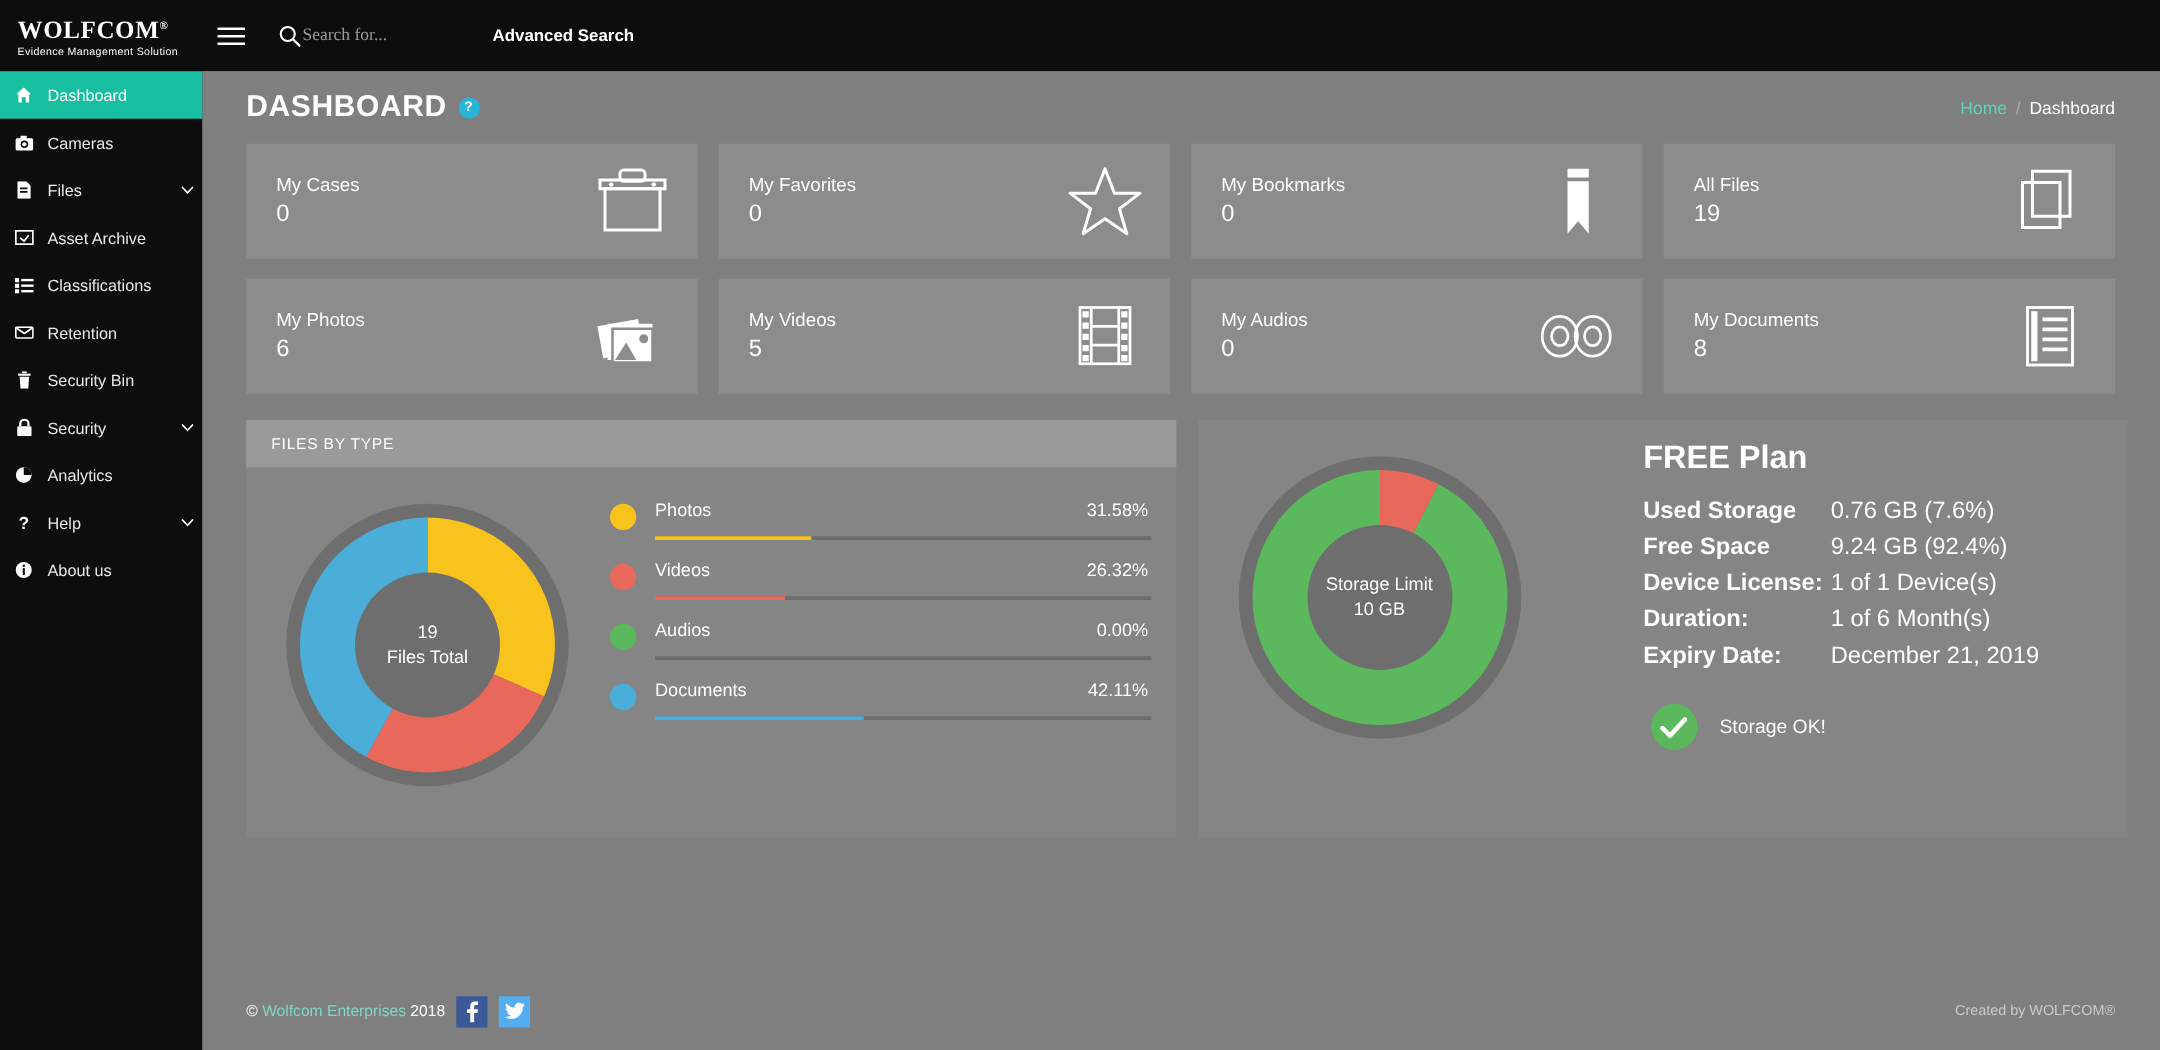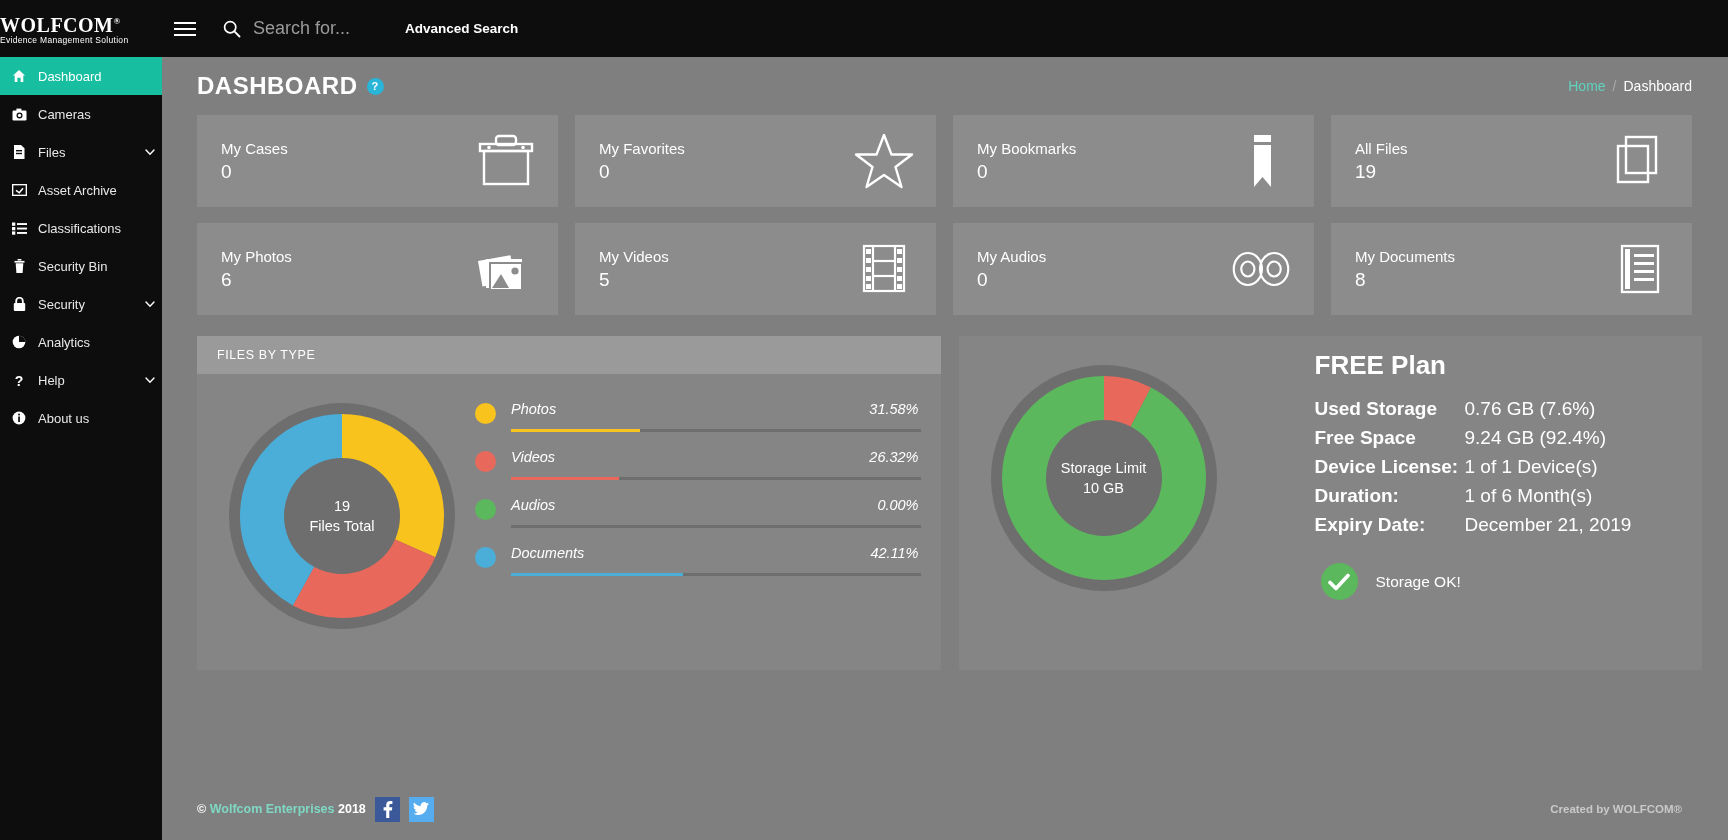--- a/index.html
+++ b/index.html
@@ -10,21 +10,21 @@
     overflow: hidden;
   }
 
   
   #topbar {
     position: absolute; top: 0; left: 0;
     width: 1728px; height: 57px;
     background: #0d0d0d;
     display: flex; align-items: center;
   }
-  #logo-block { width: 162px; }
+  #logo-block { width: 162px; padding-left: 14px; }
   .logo-word {
     color: #ffffff; font-size: 20px; font-weight: bold;
     letter-spacing: 0.5px; line-height: 20px;
     font-family: "Liberation Serif", serif;
   }
   .logo-word .reg { font-size: 9px; vertical-align: super; }
   .logo-sub {
     color: #ffffff; font-size: 8.5px; letter-spacing: 0.3px;
     line-height: 11px; margin-top: 1px;
   }
@@ -32,23 +32,23 @@
     width: 46px; height: 57px;
     display: flex; flex-direction: column;
     align-items: center; justify-content: center; gap: 4px;
     cursor: pointer;
   }
   #hamburger span { display: block; width: 22px; height: 2px; background: #fff; }
   #search-wrap { display: flex; align-items: center; margin-left: 14px; }
   .search-ico { width: 20px; height: 20px; }
   #search-input {
     background: transparent; border: none; outline: none;
-    color: #c8c8c8; font-size: 18px;
-    font-family: Liberation Sans, sans-serif;
-    width: 120px; margin-left: 11px;
+    color: #c8c8c8; font-size: 14px;
+    font-family: Liberation Serif, serif;
+    width: 120px; 
   }
   #search-input::placeholder { color: #9a9a9a; }
   #adv-search {
     margin-left: 32px; color: #ffffff;
     font-size: 13.5px; font-weight: bold; cursor: pointer;
   }
 
   
   #sidebar {
     position: absolute; top: 57px; left: 0;
@@ -136,21 +136,21 @@
     width: 250px; height: 260px;
     display: flex; align-items: center; justify-content: center;
   }
   .donut-center {
     position: absolute; text-align: center;
     color: #ffffff; font-size: 14.5px; line-height: 20px;
   }
 
   
   .legend {
-    position: absolute; left: 278px; top: 24px; right: 20px; font-style: italic;
+    position: absolute; left: 291px; top: 24px; right: 20px;
   }
   .legend-row { height: 48px; position: relative; }
   .legend-dot {
     position: absolute; left: 0; top: 5px;
     width: 21px; height: 21px; border-radius: 50%;
   }
   .legend-name {
     position: absolute; left: 36px; top: 3px;
     color: #ffffff; font-size: 14.5px;
   }
@@ -182,22 +182,21 @@
   }
   .ok-text {
     color: #ffffff; font-size: 15.5px; margin-left: 18px;
   }
 
   
   #footer {
     position: absolute; left: 162px; bottom: 0;
     width: 1566px; height: 62px;
     display: flex; align-items: center;
-    padding: 0 46px 0 35px;
-    font-weight: bold;
+    padding: 0 36px 0 35px;
   }
   .copy { font-size: 12.5px; color: #ffffff; }
   .copy .link { color: #7fd8c4; cursor: pointer; }
   .social {
     width: 25px; height: 25px; display: inline-flex;
     align-items: center; justify-content: center;
     margin-left: 9px; cursor: pointer;
   }
   .fb { background: #3b5998; }
   .tw { background: #55acee; }
@@ -286,20 +285,29 @@
           <rect x="0" y="5" width="3.3" height="3.3" fill="#ffffff"></rect>
           <rect x="0" y="9.4" width="3.3" height="3.3" fill="#ffffff"></rect>
           <rect x="5" y="1.1" width="10" height="1.9" fill="#ffffff"></rect>
           <rect x="5" y="5.6" width="10" height="1.9" fill="#ffffff"></rect>
           <rect x="5" y="10" width="10" height="1.9" fill="#ffffff"></rect>
         </svg>
     </span>
     <span class="nav-label">Classifications</span>
   </div>
 
+  <div class="nav-item">
+    <span class="nav-ico">
+      <svg width="15" height="10" viewBox="0 0 15 10">
+          <rect x="0.6" y="0.6" width="13.8" height="8.8" rx="1.2" fill="none" stroke="#ffffff" stroke-width="1.4"></rect>
+          <path d="M1.2 1.4 L7.5 5.8 L13.8 1.4" fill="none" stroke="#ffffff" stroke-width="1.4"></path>
+        </svg>
+    </span>
+    <span class="nav-label">Retention</span>
+  </div>
 
   <div class="nav-item">
     <span class="nav-ico">
       <svg width="11" height="14" viewBox="0 0 11 14">
           <rect x="3.6" y="0" width="3.8" height="1.5" fill="#ffffff"></rect>
           <rect x="0.5" y="1.9" width="10" height="1.7" fill="#ffffff"></rect>
           <path d="M1.7 4.3 H9.3 L8.6 14 H2.4 Z" fill="#ffffff"></path>
         </svg>
     </span>
     <span class="nav-label">Security Bin</span>

